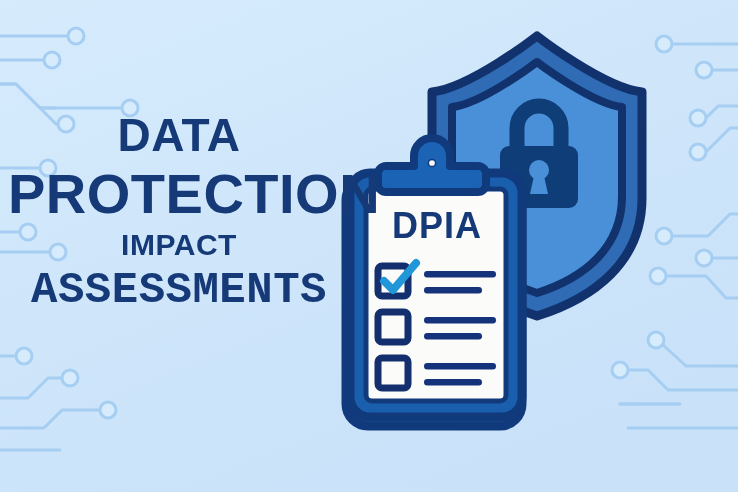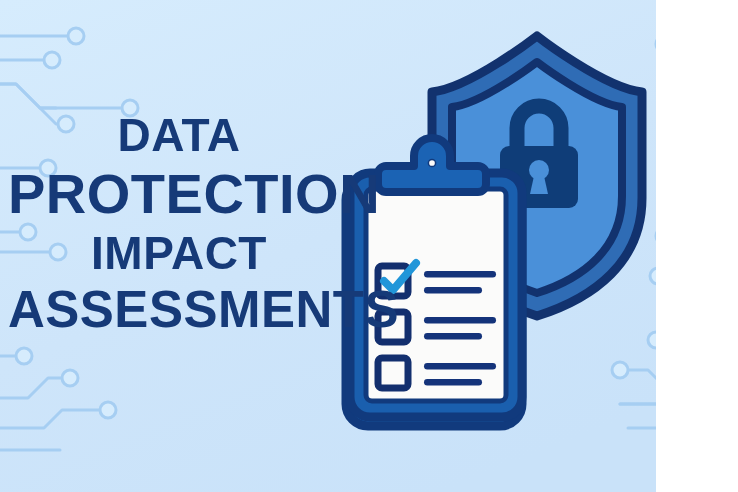--- a/index.html
+++ b/index.html
@@ -3,21 +3,21 @@
 <meta charset="utf-8">
 <title>DPIA Banner</title>
 <style>
   html, body {
     margin: 0;
     padding: 0;
     background: #ffffff;
   }
   #stage {
     position: relative;
-    width: 656px;
+    width: 738px;
     height: 492px;
     overflow: hidden;
     background: #eab308;
     font-family: "Liberation Sans", sans-serif;
   }
   #bg-svg, #art-svg {
     position: absolute;
     left: 0;
     top: 0;
     width: 738px;
@@ -36,22 +36,22 @@
     display: block;
     color: #163a78;
     font-family: "Liberation Sans", sans-serif;
     font-weight: 700;
     letter-spacing: 0.5px;
     line-height: 1.0;
     white-space: nowrap;
   }
   #headline .l1 { font-size: 46px; margin-bottom: 8px; }
   #headline .l2 { font-size: 56px; margin-bottom: 8px; }
-  #headline .l3 { font-size: 46px; margin-bottom: 8px; }
-  #headline .l4 { font-size: 51px; }
+  #headline .l3 { font-size: 30px; margin-bottom: 8px; }
+  #headline .l4 { font-size: 44px; font-family: Liberation Mono, monospace; }
   #dpia-label {
     position: absolute;
     left: 362px;
     top: 205px;
     width: 150px;
     text-align: center;
     color: #163a78;
     font-family: "Liberation Sans", sans-serif;
     font-weight: 700;
     font-size: 36px;
@@ -195,14 +195,15 @@
     </g>
   </svg>
 
   <div id="headline">
     <span class="line l1">DATA</span>
     <span class="line l2">PROTECTION</span>
     <span class="line l3">IMPACT</span>
     <span class="line l4">ASSESSMENTS</span>
   </div>
 
+  <div id="dpia-label">DPIA</div>
 
 </div>
 
 </body></html>

